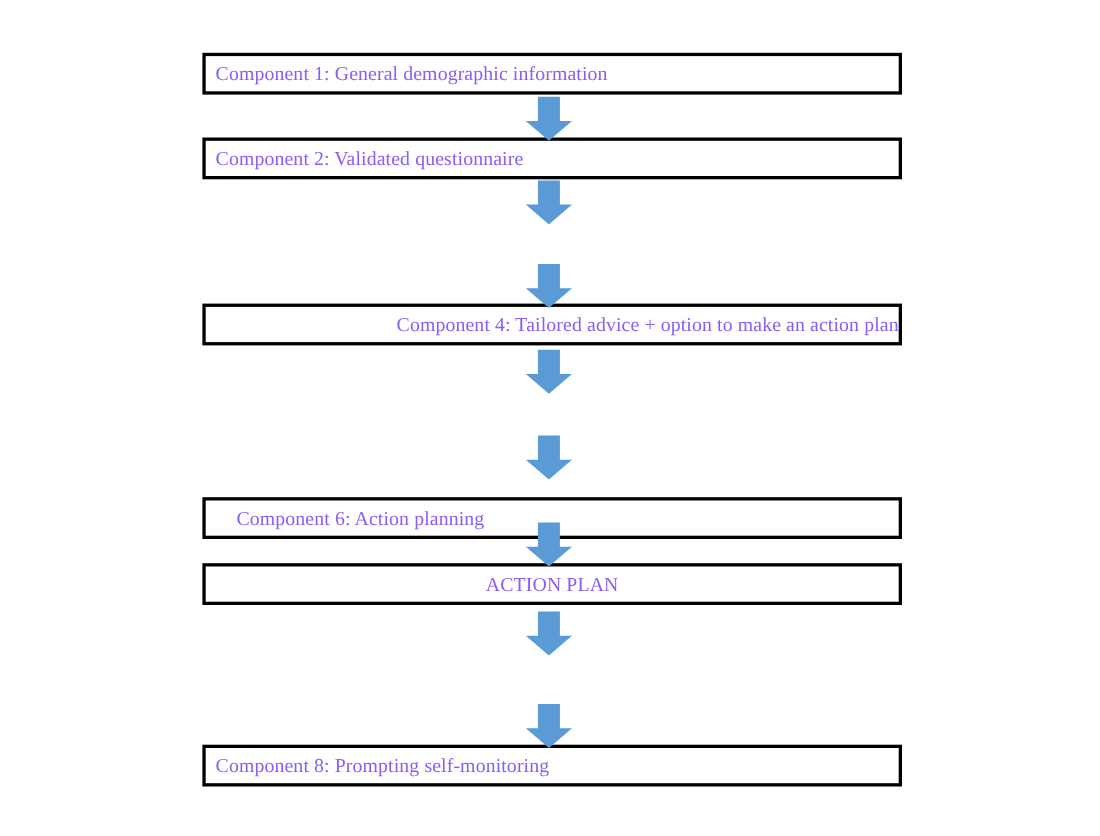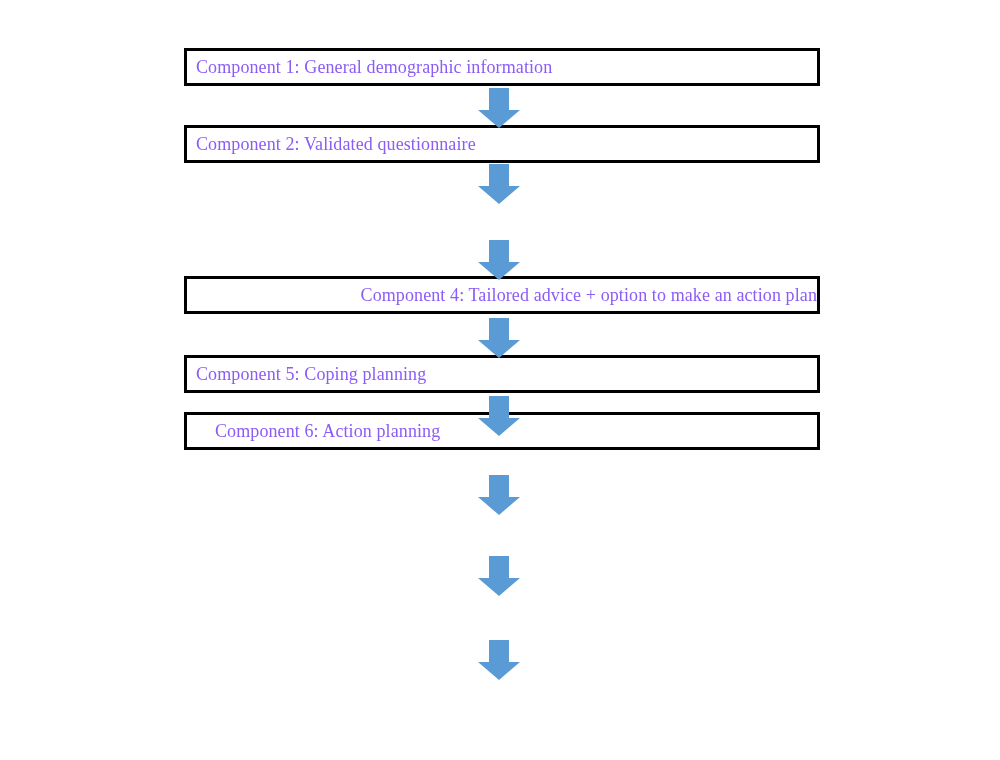--- a/index.html
+++ b/index.html
@@ -106,19 +106,22 @@
     </div>
     <div class="flow-node align-left" style="left: 184px; top: 48px; border-color: rgb(0, 0, 0); background: rgb(255, 255, 255);">
       <span class="node-label">Component 1: General demographic information</span>
     </div>
     <div class="flow-node align-left" style="left: 184px; top: 125px; border-color: rgb(0, 0, 0); background: rgb(255, 255, 255); text-align: right;">
       <span class="node-label">Component 2: Validated questionnaire</span>
     </div>
     <div class="flow-node align-left" style="left: 184px; top: 276px; border-color: rgb(0, 0, 0); background: rgb(255, 255, 255); justify-content: flex-end;">
       <span class="node-label">Component 4: Tailored advice + option to make an action plan</span>
     </div>
-    <div class="flow-node align-left" style="left: 184px; top: 355px; border-color: rgb(0, 0, 0); background: rgb(255, 255, 255);">
-      <span class="node-label">Component 5: Coping planning</span>
+    <div class="flow-node align-left" style="left: 184px; top: 452px; border-color: rgb(0, 0, 0); background: rgb(255, 255, 255); padding-left: 28px;">
+      <span class="node-label">Component 6: Action planning</span>
     </div>
-    <div class="flow-node align-left" style="left: 184px; top: 412px; border-color: rgb(0, 0, 0); background: rgb(255, 255, 255); padding-left: 28px;">
-      <span class="node-label">Component 6: Action planning</span>
+    <div class="flow-node align-center" style="left: 184px; top: 512px; border-color: rgb(0, 0, 0); background: rgb(255, 255, 255);">
+      <span class="node-label">ACTION PLAN</span>
+    </div>
+    <div class="flow-node align-left" style="left: 184px; top: 677px; border-color: rgb(0, 0, 0); background: rgb(255, 255, 255);">
+      <span class="node-label">Component 8: Prompting self-monitoring</span>
     </div>
   </div>
 
 </body></html>

